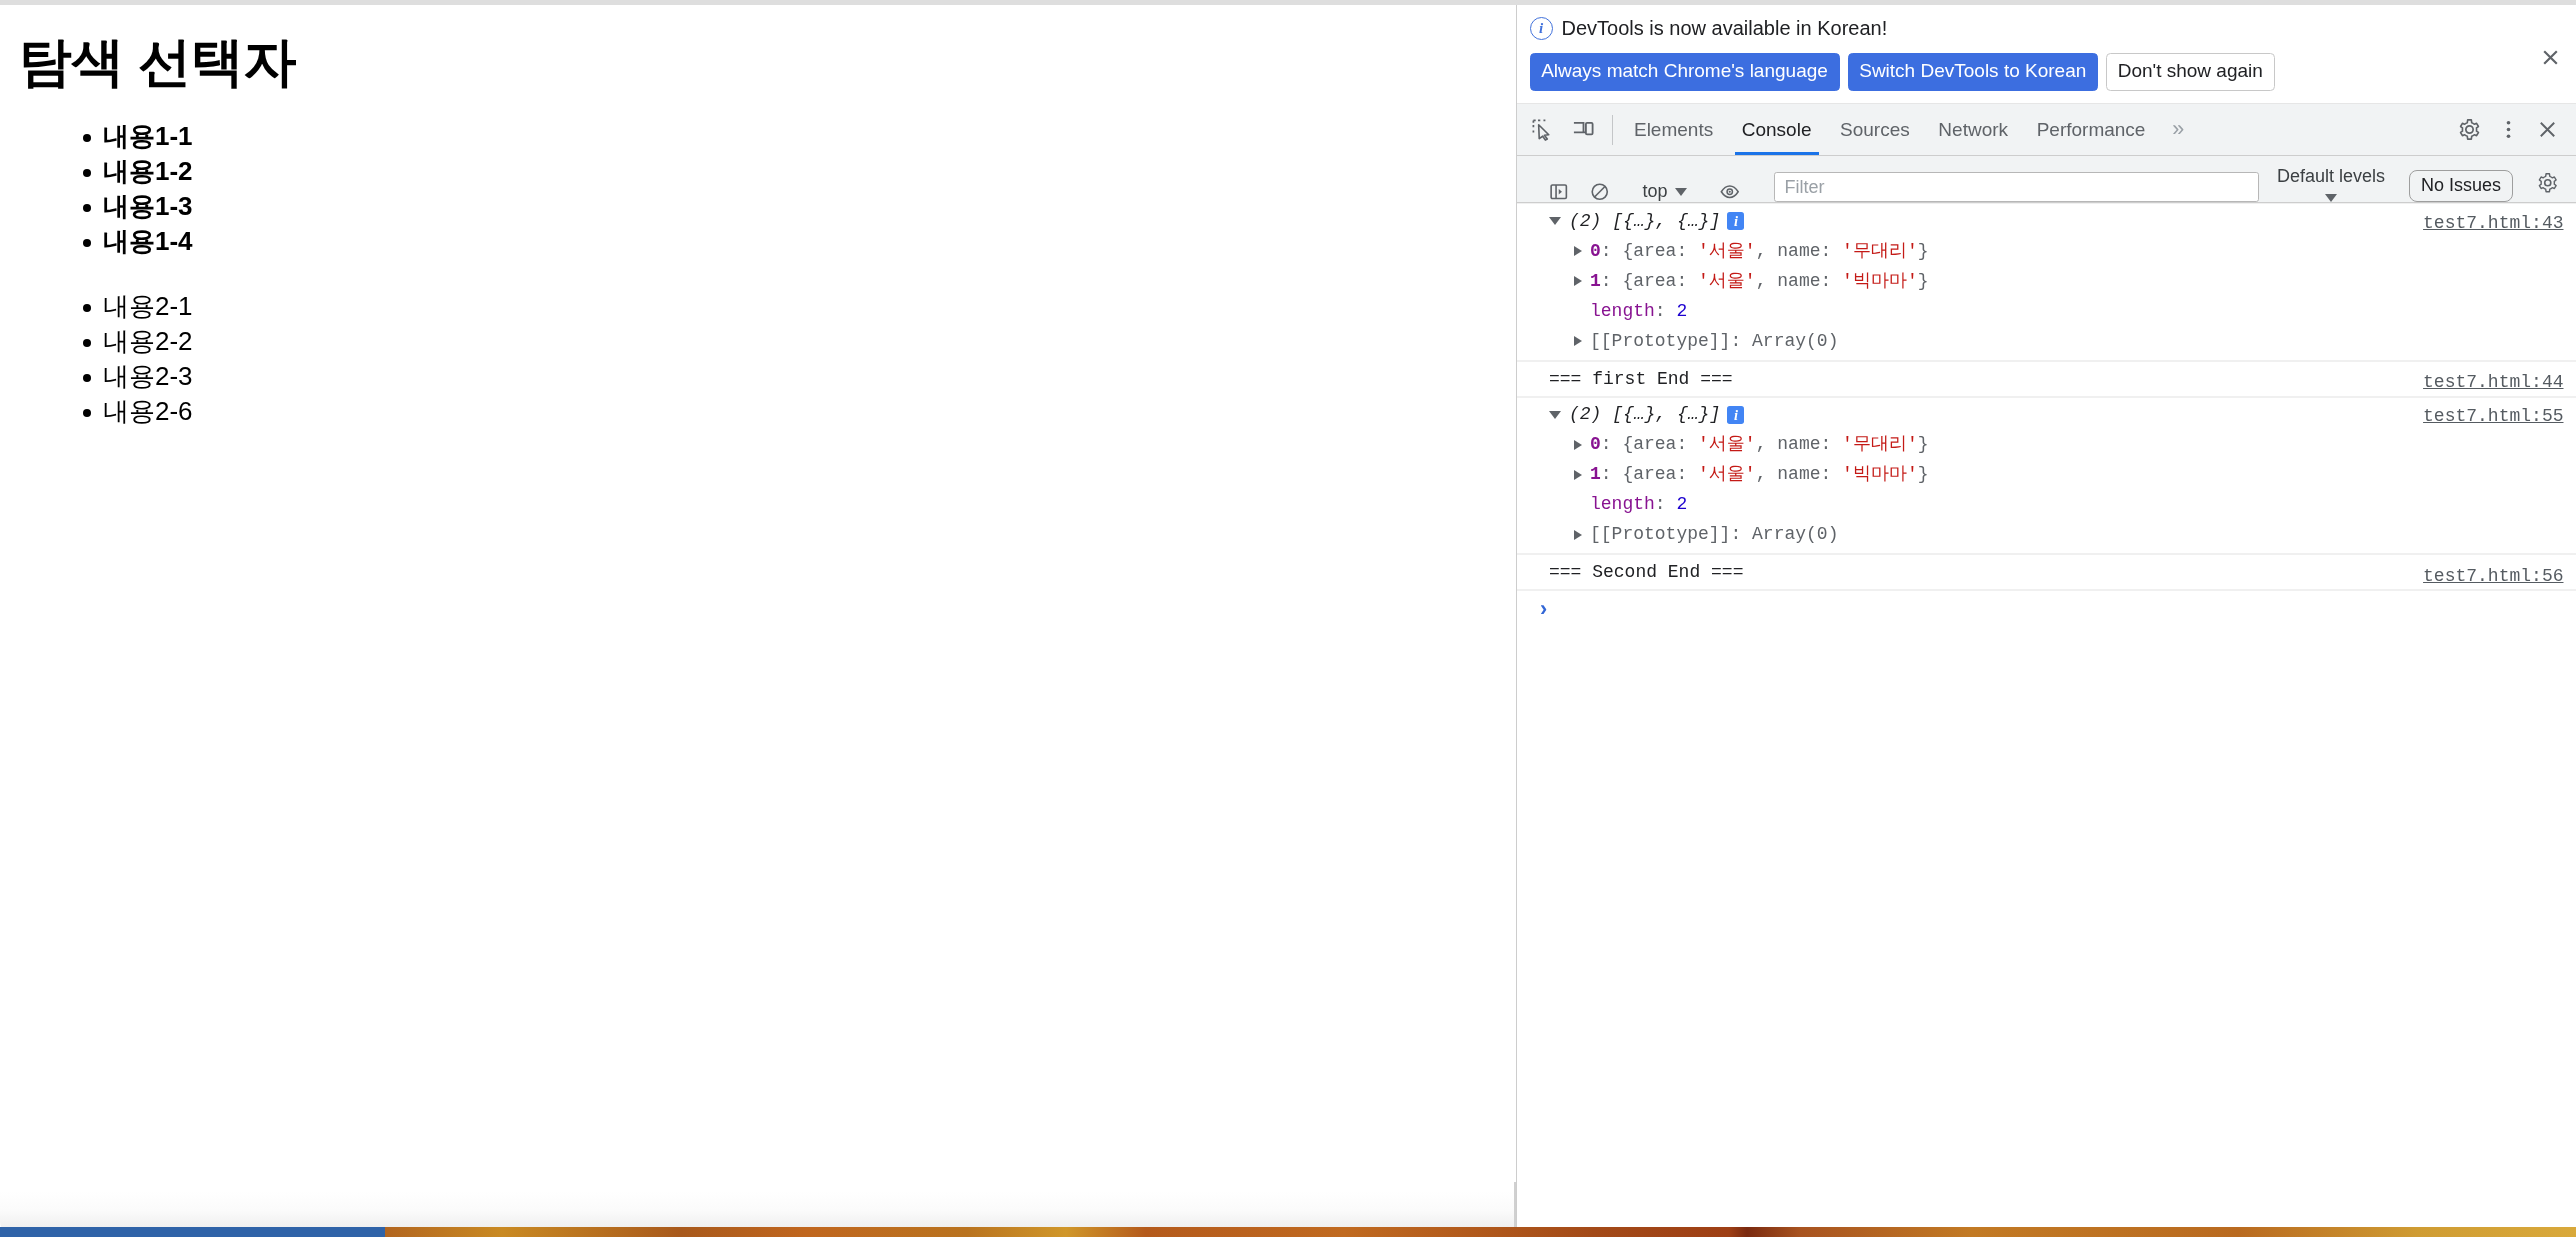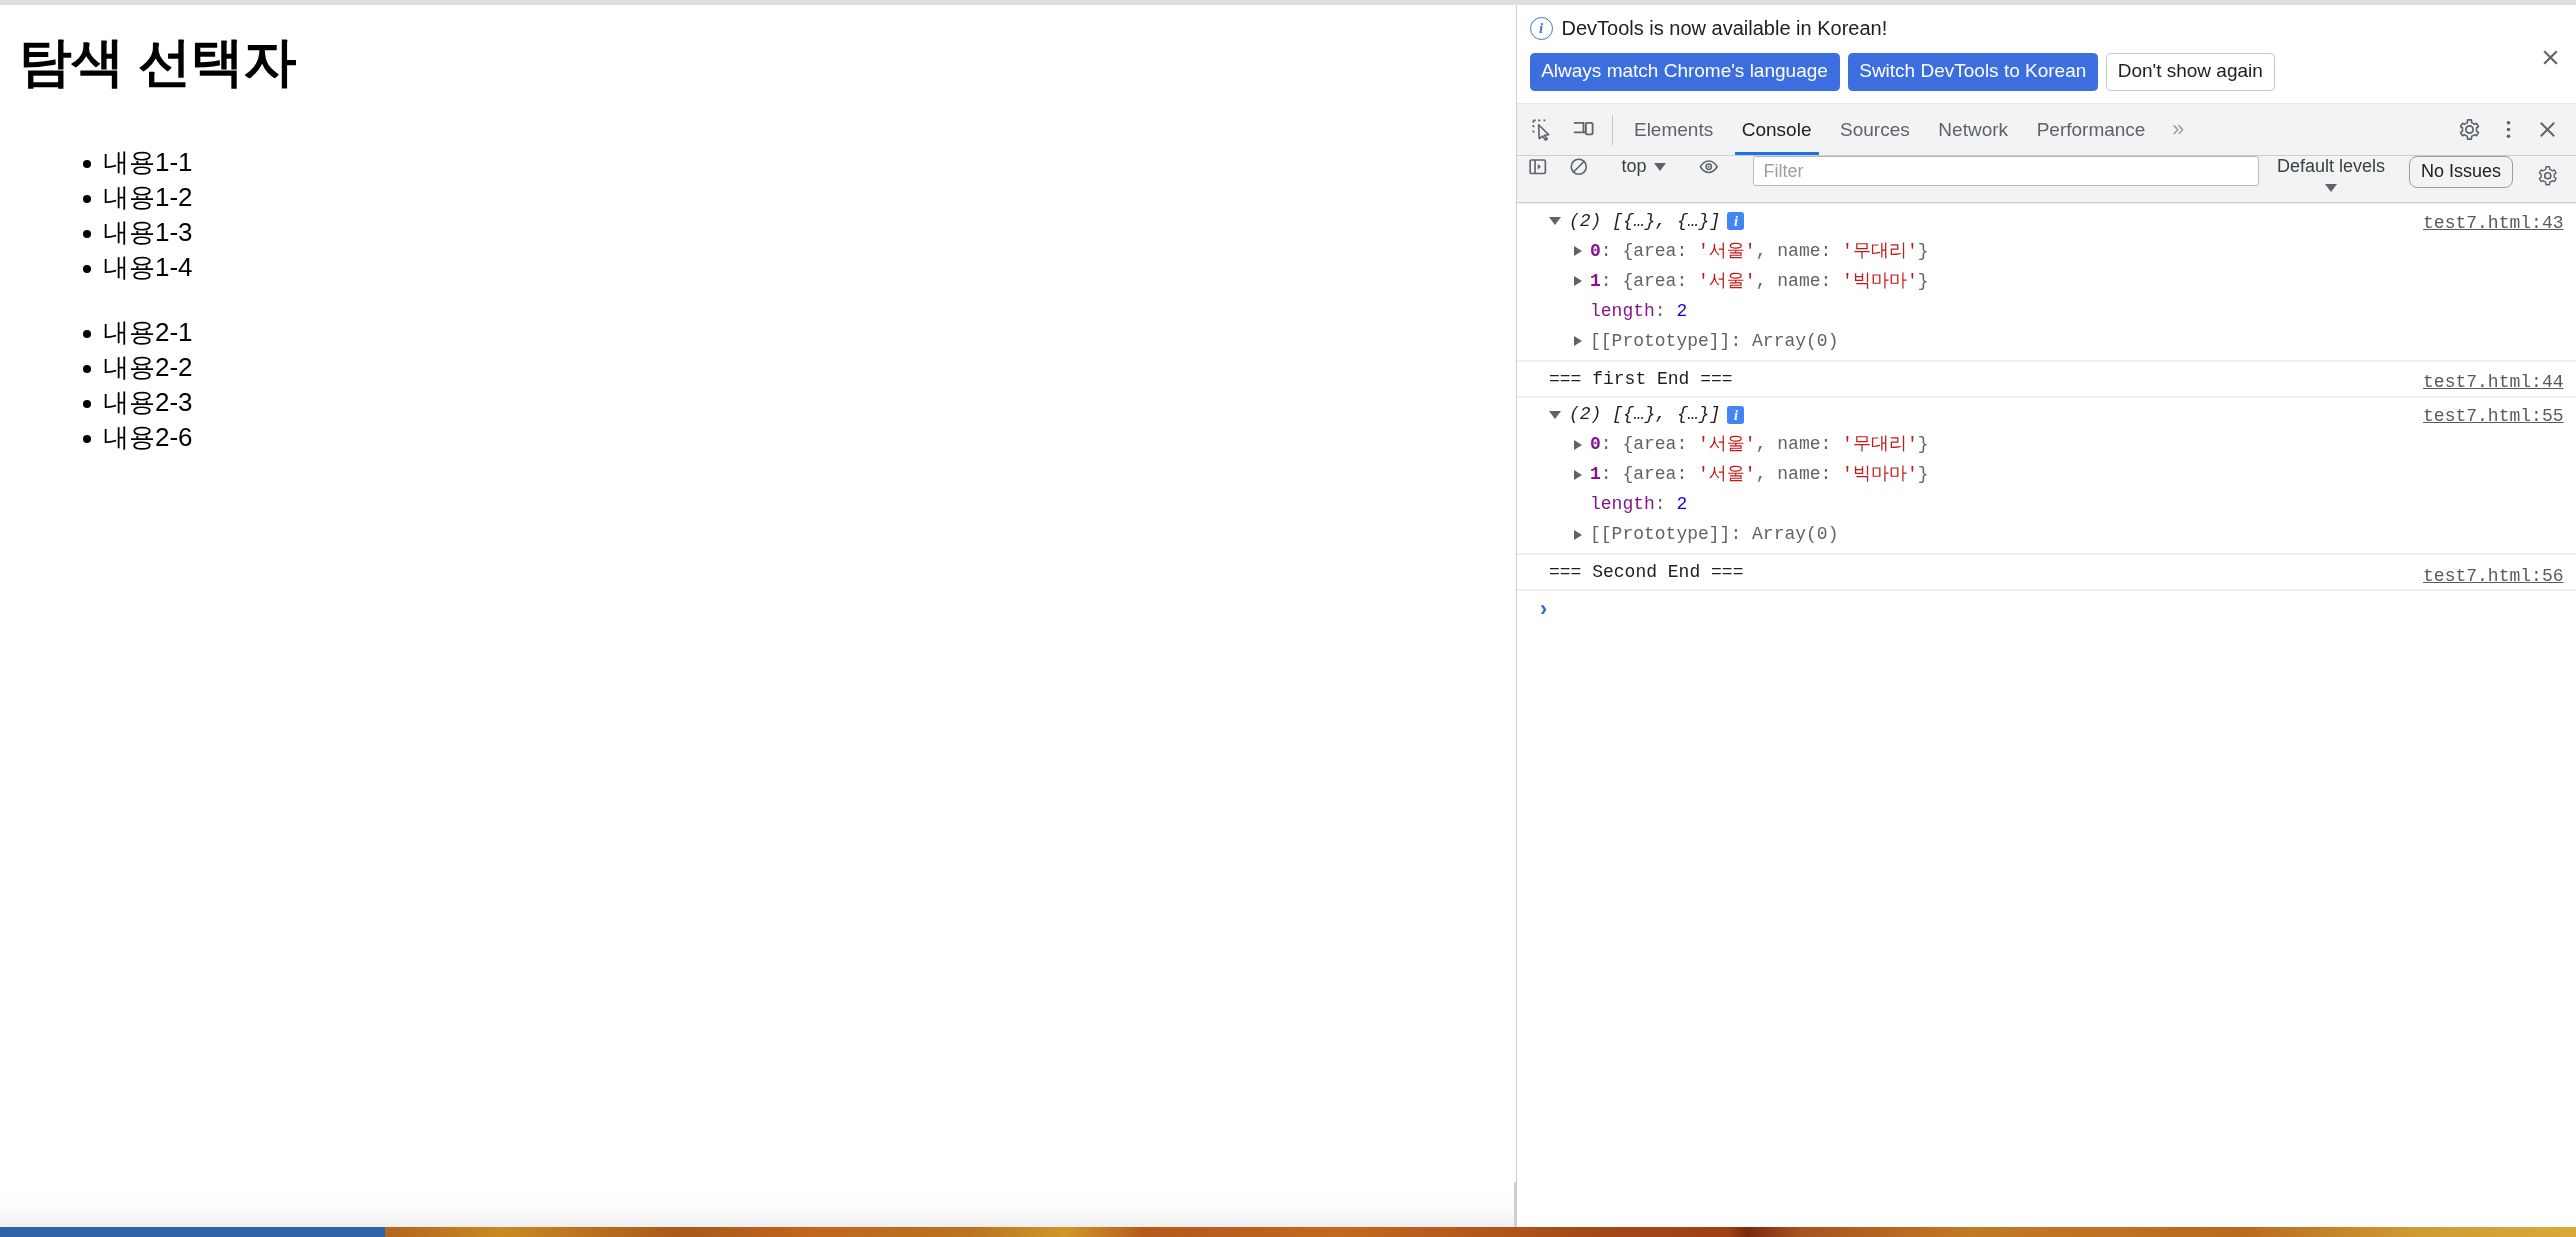--- a/index.html
+++ b/index.html
@@ -48,21 +48,21 @@
     color: #000000;
     margin: 0 0 0 2.7px;
     letter-spacing: -0.4px;
   }
 
   .bullet-list {
     list-style: none;
     margin: 0;
     padding: 0;
   }
-  .bullet-list.group1 { margin-top: 54px; }
+  .bullet-list.group1 { margin-top: 28px; font-weight: bold; }
   .bullet-list.group2 { margin-top: 30px; }
 
   .bullet-item {
     position: relative;
     font-size: 26px;
     line-height: 35px;
     color: #000000;
     padding-left: 87px;
     white-space: nowrap;
   }
@@ -250,25 +250,25 @@
     width: 39px; height: 39px;
     display: flex;
     align-items: center;
     justify-content: center;
     cursor: pointer;
   }
 
   
   .dt-filterbar {
     display: flex;
-    align-items: flex-start;
+    align-items: flex-end;
     height: 47px;
     background: #f1f3f4;
     border-bottom: 0.9px solid #cdcdcd;
-    padding: 0 9px 0 0;
+    padding: 0 9px 0 21px;
   }
   .ctx-select {
     display: flex;
     align-items: center;
     gap: 7.2px;
     font-size: 18px;
     color: #3c4043;
     padding: 0 7.2px;
     cursor: pointer;
   }

